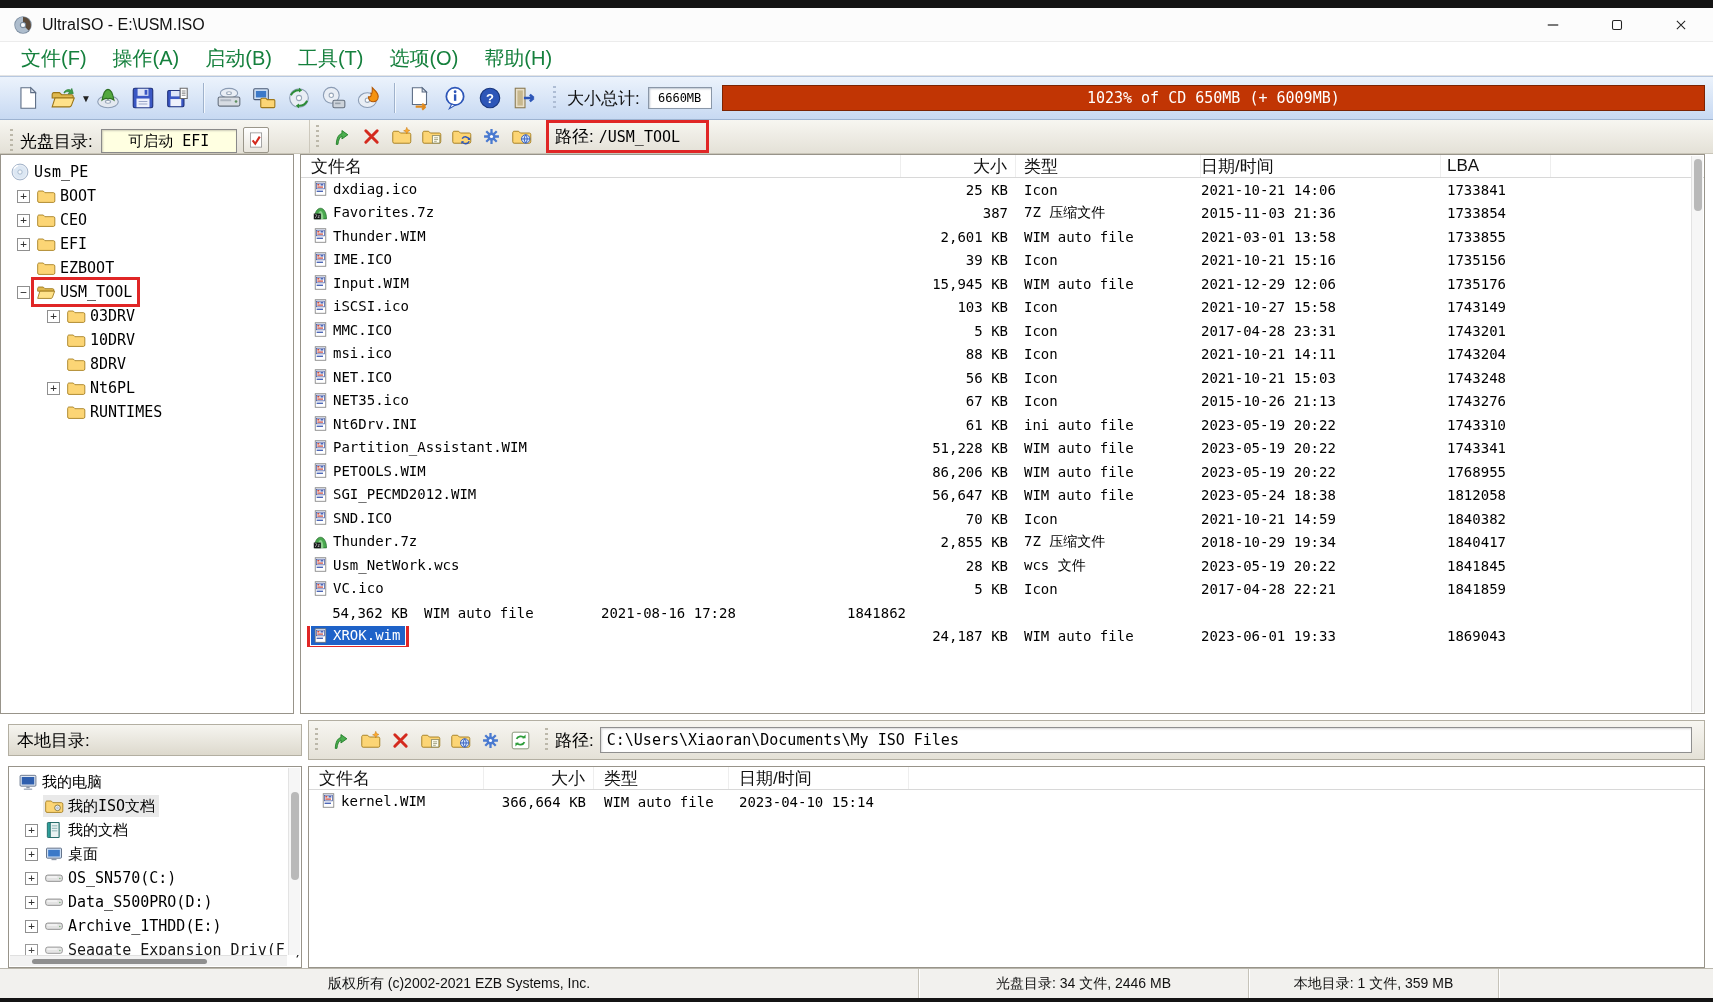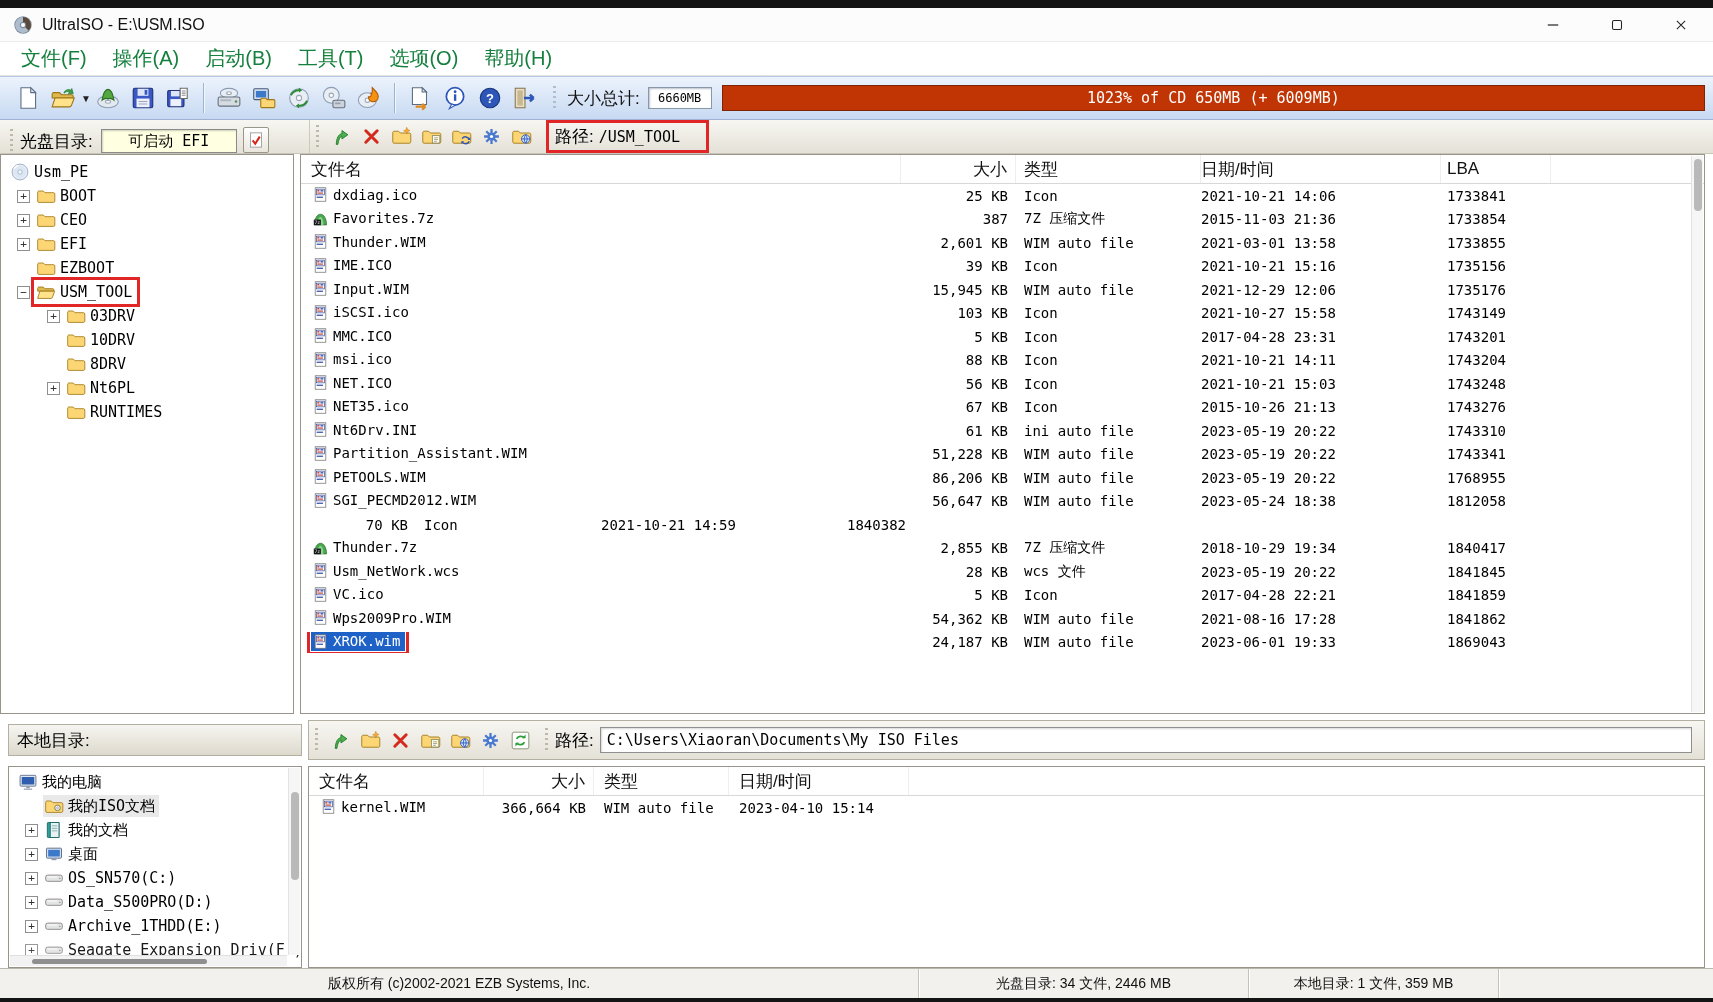--- a/index.html
+++ b/index.html
@@ -58,21 +58,21 @@
   .lv0{padding-left:8px}.lv1{padding-left:16px}.lv2{padding-left:46px}
   .expander{width:13px;height:13px;border:1px solid #8f8f8f;background:#fff;font-size:11px;line-height:11px;display:inline-flex;align-items:center;justify-content:center;margin-right:5px;color:#333;font-family:"DejaVu Sans Mono",monospace;flex:none}
   .expander.empty{visibility:hidden}
   .tree-label{display:inline-flex;align-items:center;padding:1px 4px 1px 1px}
   .tl-text{font-family:"DejaVu Sans Mono","Liberation Mono",monospace;font-size:15px;color:#000;margin-left:4px}
   .soft-sel{background:#e9e9e9}
   .red-ann{outline:3px solid var(--ann);outline-offset:1px}
   .clipped{opacity:.9}
 
   
-  .list-header{display:flex;height:29px;align-items:center;border-bottom:1px solid #d8d8d8;font-size:17px;color:#111;background:#fff}
+  .list-header{display:flex;height:23px;align-items:center;border-bottom:1px solid #d8d8d8;font-size:17px;color:#111;background:#fff}
   .list-header .cell{height:100%;display:flex;align-items:center;border-right:1px solid #eee}
   .frow{display:flex;height:23.5px;align-items:center;font-family:"DejaVu Sans Mono","Liberation Mono",monospace;font-size:14px;color:#000}
   .cell{white-space:nowrap;overflow:hidden;flex:none}
   .c-name{width:600px;padding-left:10px}
   .c-size{width:115px;justify-content:flex-end;text-align:right;padding-right:8px;display:flex;align-items:center}
   .c-type{width:185px;padding-left:8px}
   .c-date{width:240px}
   .c-lba{width:110px;padding-left:6px}
   .b-name{width:175px;padding-left:10px}
   .b-size{width:110px;justify-content:flex-end;text-align:right;padding-right:8px;display:flex;align-items:center}
@@ -786,20 +786,33 @@
                 </svg>
               </span>
               <span class="fname">SGI_PECMD2012.WIM</span>
             </span></span>
           <span class="cell c-size">56,647 KB</span>
           <span class="cell c-type">WIM_auto_file</span>
           <span class="cell c-date">2023-05-24 18:38</span>
           <span class="cell c-lba">1812058</span>
         </div>
         <div class="frow">
+          <span class="cell c-name"><span class="file-label">
+              <span class="icn">
+                <svg viewBox="0 0 24 24">
+                  <rect x="4.5" y="2.5" width="15" height="19" fill="#fff" stroke="#6a6a6a"></rect>
+                  <rect x="6.5" y="4.5" width="11" height="8" fill="#fdfdfd" stroke="#394e9e"></rect>
+                  <rect x="7.5" y="5.8" width="3" height="2" fill="#c23a2e"></rect>
+                  <rect x="12" y="5.8" width="4" height="2" fill="#3a57b0"></rect>
+                  <rect x="7.5" y="9.2" width="8" height="1.6" fill="#c23a2e"></rect>
+                  <rect x="6.5" y="15" width="9" height="1.8" fill="#3a57b0"></rect>
+                </svg>
+              </span>
+              <span class="fname">SND.ICO</span>
+            </span></span>
           <span class="cell c-size">70 KB</span>
           <span class="cell c-type">Icon</span>
           <span class="cell c-date">2021-10-21 14:59</span>
           <span class="cell c-lba">1840382</span>
         </div>
         <div class="frow">
           <span class="cell c-name"><span class="file-label">
               <span class="icn">
                 <svg viewBox="0 0 24 24">
                   <path d="M3.5 21c0-9 3.8-15 8.5-15s8.5 6 8.5 15z" fill="#49a94f" stroke="#23662a"></path>
@@ -847,33 +860,20 @@
                 </svg>
               </span>
               <span class="fname">VC.ico</span>
             </span></span>
           <span class="cell c-size">5 KB</span>
           <span class="cell c-type">Icon</span>
           <span class="cell c-date">2017-04-28 22:21</span>
           <span class="cell c-lba">1841859</span>
         </div>
         <div class="frow">
-          <span class="cell c-name"><span class="file-label">
-              <span class="icn">
-                <svg viewBox="0 0 24 24">
-                  <rect x="4.5" y="2.5" width="15" height="19" fill="#fff" stroke="#6a6a6a"></rect>
-                  <rect x="6.5" y="4.5" width="11" height="8" fill="#fdfdfd" stroke="#394e9e"></rect>
-                  <rect x="7.5" y="5.8" width="3" height="2" fill="#c23a2e"></rect>
-                  <rect x="12" y="5.8" width="4" height="2" fill="#3a57b0"></rect>
-                  <rect x="7.5" y="9.2" width="8" height="1.6" fill="#c23a2e"></rect>
-                  <rect x="6.5" y="15" width="9" height="1.8" fill="#3a57b0"></rect>
-                </svg>
-              </span>
-              <span class="fname">Wps2009Pro.WIM</span>
-            </span></span>
           <span class="cell c-size">54,362 KB</span>
           <span class="cell c-type">WIM_auto_file</span>
           <span class="cell c-date">2021-08-16 17:28</span>
           <span class="cell c-lba">1841862</span>
         </div>
         <div class="frow">
           <span class="cell c-name"><span class="file-label sel red-ann">
               <span class="icn">
                 <svg viewBox="0 0 24 24">
                   <rect x="4.5" y="2.5" width="15" height="19" fill="#fff" stroke="#6a6a6a"></rect>

